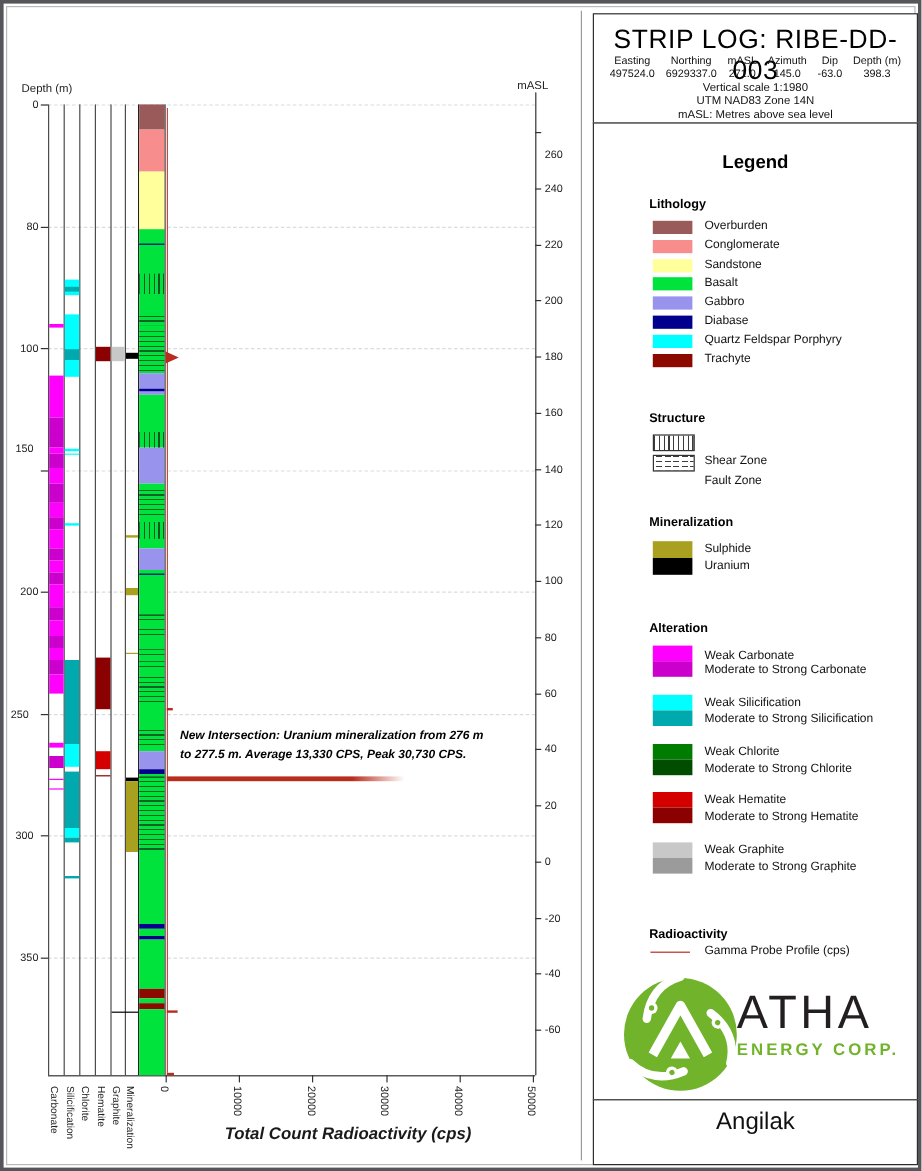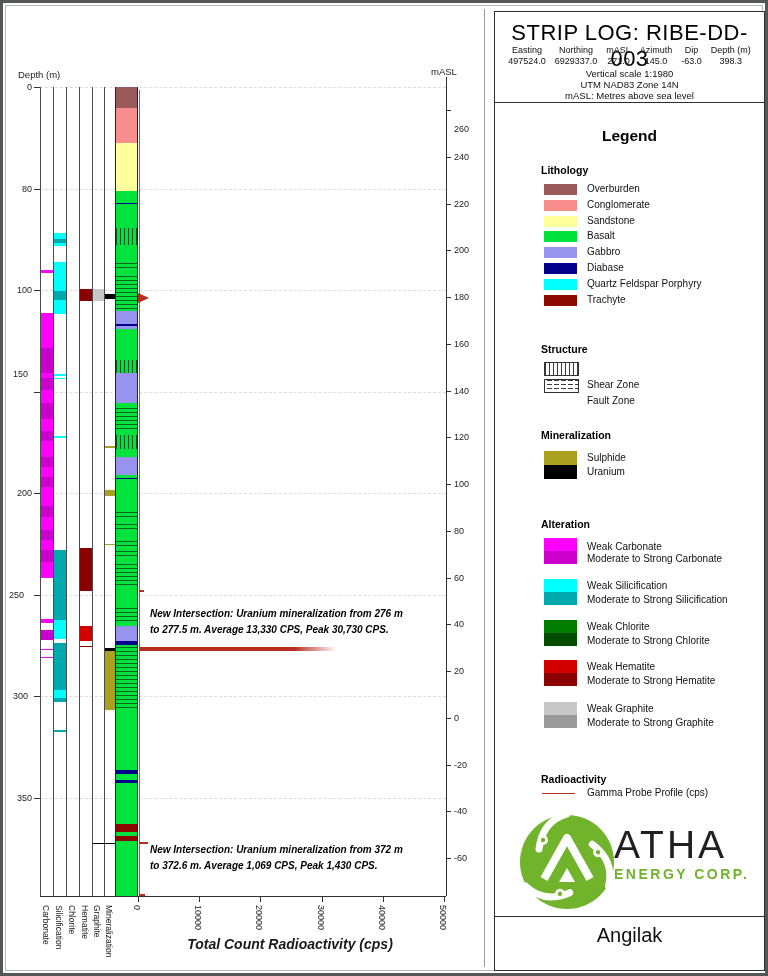--- a/index.html
+++ b/index.html
@@ -60,22 +60,20 @@
 
 <div id="page">
   <div class="inner-frame"></div>
 
   <div id="strip-section">
     <div class="axis-cap" id="depth-axis-label">Depth (m)</div>
     <div class="axis-cap" id="masl-axis-label">mASL</div>
     <div id="xaxis-title">Total Count Radioactivity (cps)</div>
     <div class="annotation" id="annotation-0" style="top: 603px;">New Intersection: Uranium mineralization from 276 m
 to 277.5 m. Average 13,330 CPS, Peak 30,730 CPS.</div>
-    <div class="annotation" id="annotation-1" style="top: 839px;">New Intersection: Uranium mineralization from 372 m
-to 372.6 m. Average 1,069 CPS, Peak 1,430 CPS.</div>
 
   <div class="abs" style="left: 37px; top: 84px; width: 406px; height: 0px; border-top: 1px dashed rgb(220, 220, 220);"></div>
       <div class="abs" style="left: 31px; top: 84px; width: 6px; height: 1px; background: rgb(51, 51, 51);"></div>
       <div class="abs tick-label" style="left: 6px; top: 79px; width: 23px; text-align: right;">0</div>
       <div class="abs" style="left: 37px; top: 185.557px; width: 406px; height: 0px; border-top: 1px dashed rgb(220, 220, 220);"></div>
       <div class="abs" style="left: 31px; top: 185.557px; width: 6px; height: 1px; background: rgb(51, 51, 51);"></div>
       <div class="abs tick-label" style="left: 6px; top: 180.557px; width: 23px; text-align: right;">80</div>
       <div class="abs" style="left: 37px; top: 287.113px; width: 406px; height: 0px; border-top: 1px dashed rgb(220, 220, 220);"></div>
       <div class="abs" style="left: 31px; top: 287.113px; width: 6px; height: 1px; background: rgb(51, 51, 51);"></div>
       <div class="abs tick-label" style="left: 6px; top: 282.113px; width: 23px; text-align: right;">100</div>

